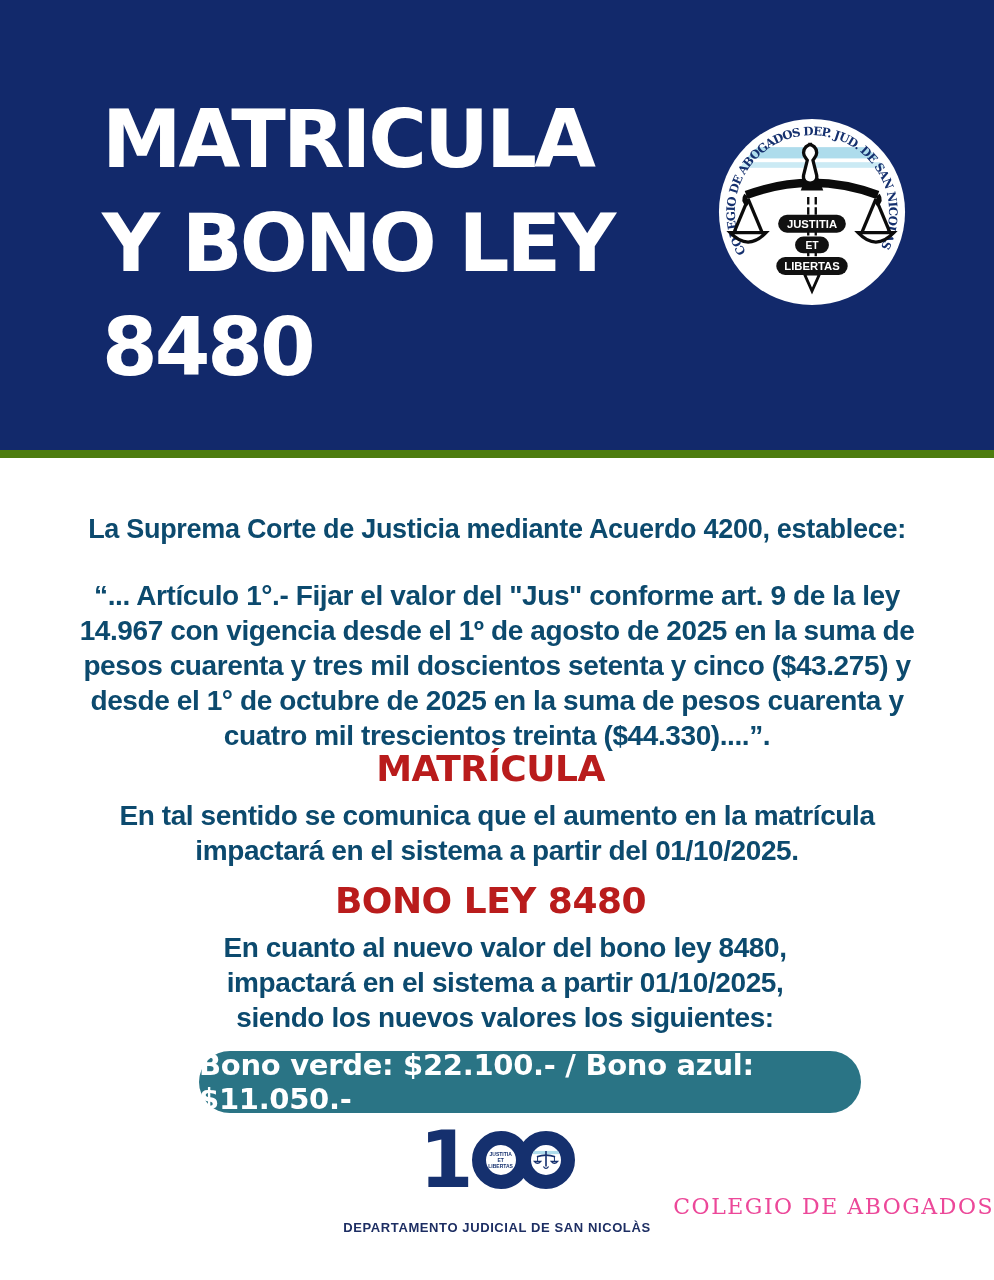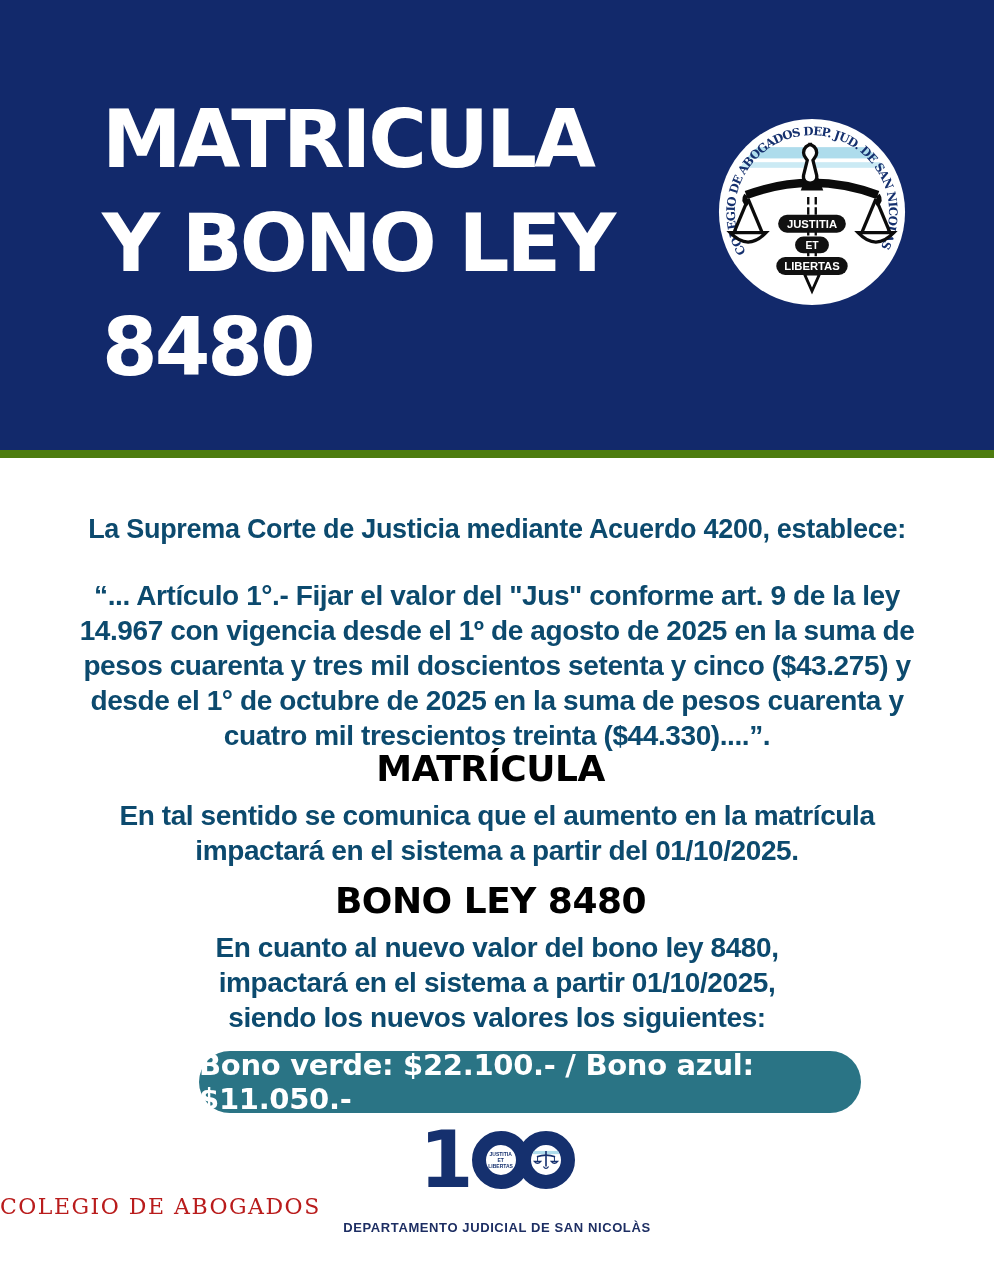--- a/index.html
+++ b/index.html
@@ -37,30 +37,30 @@
     font-size:27px;font-weight:bold;letter-spacing:-0.3px;
   }
   .quote{
     position:absolute;left:57px;top:578px;width:880px;
     font-size:28px;font-weight:bold;line-height:35px;letter-spacing:-0.4px;text-align:center;
   }
   .section-heading{
     position:absolute;left:0;width:981px;
     font-family:"DejaVu Sans","Liberation Sans",sans-serif;
     font-size:36px;font-weight:bold;letter-spacing:-0.5px;
-    color:#000000;text-align:center;
+    color:#b91c1c;text-align:center;
   }
   .h-matricula{top:748px;}
   .h-bono{top:880px;}
   .para-matricula{
     position:absolute;left:97px;top:798px;width:800px;
     font-size:28px;font-weight:bold;line-height:35px;letter-spacing:-0.4px;
   }
   .para-bono{
-    position:absolute;left:172px;top:930px;width:650px;
+    position:absolute;left:180px;top:930px;width:650px;
     font-size:28px;font-weight:bold;line-height:35px;letter-spacing:-0.4px;
   }
   
   .pill{
     position:absolute;left:167px;top:1051px;width:662px;height:62px;
     background:#2A7485;border-radius:31px;
     display:flex;align-items:center;justify-content:center;margin-left:32px;
   }
   .pill span{
     color:#ffffff;font-size:29px;font-weight:bold;letter-spacing:-0.3px;
@@ -82,21 +82,21 @@
     background:#ffffff;display:flex;flex-direction:column;
     align-items:center;justify-content:center;overflow:hidden;
   }
   .zero.second{margin-left:-13px;}
   .tiny-label{
     color:#15306E;font-size:5px;line-height:6px;font-weight:bold;
     text-align:center;white-space:nowrap;
   }
   .footer-name{
     position:absolute;left:0;top:1194px;width:994px;
-    text-align:left;color:#b91c1c;
+    text-align:right;color:#ec4899;
     font-family:"DejaVu Serif","Liberation Serif",serif;
     font-size:22px;letter-spacing:1.5px;
   }
   .footer-dept{
     position:absolute;left:0;top:1220px;width:994px;
     text-align:center;color:#1D2E63;
     font-size:13px;font-weight:bold;letter-spacing:0.6px;
   }
 </style>
 </head>

